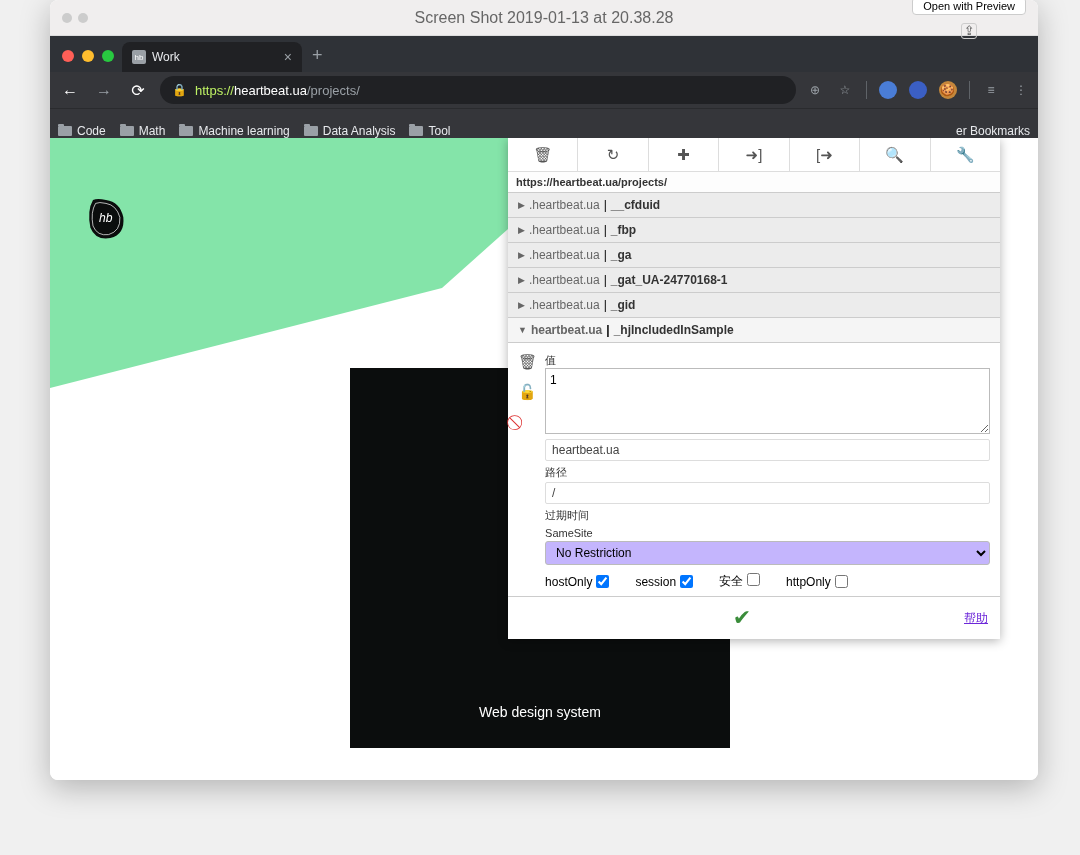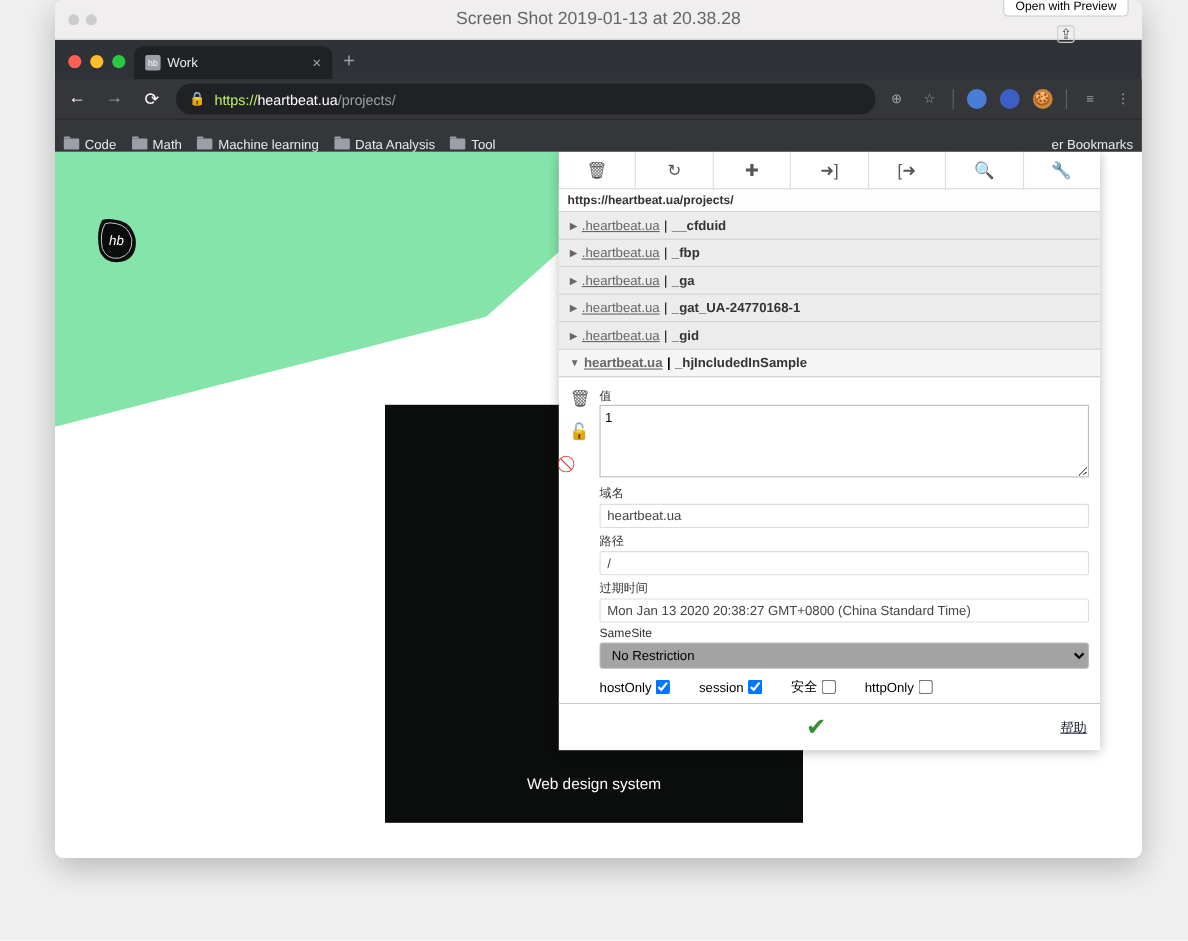--- a/index.html
+++ b/index.html
@@ -49,41 +49,41 @@
 .black-card { position: absolute; top: 230px; left: 300px; width: 380px; height: 380px; background: #0b0d0d; display:flex; align-items:flex-end; justify-content:center; padding-bottom:28px; }
 .card-text { color: #fff; font-size: 14px; font-weight:300; }
 
 .cookie-panel { position: absolute; top: 0; right: 38px; width: 492px; background: #fff; box-shadow: 0 2px 10px rgba(0,0,0,0.3); font-size: 12px; z-index: 10; }
 .cp-toolbar { display: flex; height: 34px; }
 .cp-btn { flex: 1; border: 1px solid #ddd; border-top: none; border-left: none; display: flex; align-items: center; justify-content: center; color: #555; cursor: pointer; font-size: 15px; }
 .cp-btn:last-child { border-right: none; }
 .cp-url { padding: 4px 8px; font-size: 11px; color: #333; font-weight: bold; border-bottom: 1px solid #ccc; background:#fdfdfd; }
 .cookie-row { padding: 5px 10px; border-bottom: 1px solid #ccc; background: #ececec; display: flex; align-items: center; gap: 4px; cursor:pointer; }
 .cookie-row .arrow { font-size: 9px; color: #666; }
-.cookie-row .domain { color: #666; text-decoration: underline; }
+.cookie-row .domain { color: #666; }
 .cookie-row .name { font-weight: bold; color: #333; }
 .cookie-row.expanded { background: #f5f5f5; font-weight: bold; }
 .cookie-row.expanded .arrow { transform: rotate(0deg); }
 
 .cookie-detail { padding: 6px 10px; display: flex; gap: 8px; }
 .detail-icons { display: flex; flex-direction: column; gap: 12px; padding-top: 4px; }
 .di { font-size: 15px; color: #555; cursor:pointer; }
 .di.block { color: #d33; }
 .detail-form { flex: 1; }
 .df-label { font-size: 11px; color: #333; margin-top: 4px; }
 .df-textarea { width: 100%; height: 66px; border: 1px solid #bbb; padding: 4px; font-size: 12px; font-family: inherit; resize: both; }
 .df-input { width: 100%; border: 1px solid #ddd; padding: 3px 6px; font-size: 12px; color: #444; margin-top: 2px; border-radius:2px; }
-.df-select { width: 100%; border: 1px solid #bbb; padding: 3px 6px; font-size: 12px; margin-top: 2px; background:#a3a3a3; border-radius:3px; }
+.df-select { width: 100%; border: 1px solid #bbb; padding: 3px 6px; font-size: 12px; margin-top: 2px; background:#c4b5fd; border-radius:3px; }
 .df-checks { display: flex; gap: 26px; margin-top: 8px; font-size: 12px; align-items:center; }
-.df-check { display: flex; align-items: center; gap: 4px; }
+.df-check { display: flex; gap: 4px; }
 .df-check input { width: 13px; height: 13px; }
 
 .cp-footer { border-top: 1px solid #ccc; padding: 8px 12px; display: flex; align-items: center; }
 .cp-confirm { margin: 0 auto; color: #3a8c3a; font-size: 22px; cursor:pointer; }
-.cp-help { font-size: 12px; color: #0f172a; text-decoration: underline; cursor:pointer; }
+.cp-help { font-size: 12px; color: #6d28d9; text-decoration: underline; cursor:pointer; }
 </style>
 </head>
 <body>
 
 <div class="mac-window">
   <div class="mac-titlebar">
     <div class="mac-dots">
       <div class="mac-dot"></div>
       <div class="mac-dot"></div>
     </div>
@@ -224,26 +224,24 @@
 
       <div class="cookie-detail">
         <div class="detail-icons">
           <span class="di">🗑</span>
           <span class="di">🔓</span>
           <span class="di block">⃠</span>
         </div>
         <div class="detail-form">
           <div class="df-label">值</div>
           <textarea class="df-textarea" style="">1</textarea>
-          <div class="df-label">域名</div>
           <input class="df-input" value="heartbeat.ua" style="">
           <div class="df-label">路径</div>
           <input class="df-input" value="/" style="">
           <div class="df-label">过期时间</div>
-          <input class="df-input" value="Mon Jan 13 2020 20:38:27 GMT+0800 (China Standard Time)" style="">
           <div class="df-label">SameSite</div>
           <select class="df-select"><option>No Restriction</option></select>
           <div class="df-checks">
             <label class="df-check">
                 <span>hostOnly</span>
                 <input type="checkbox" checked="" style="">
               </label>
             <label class="df-check">
                 <span>session</span>
                 <input type="checkbox" checked="" style="">

